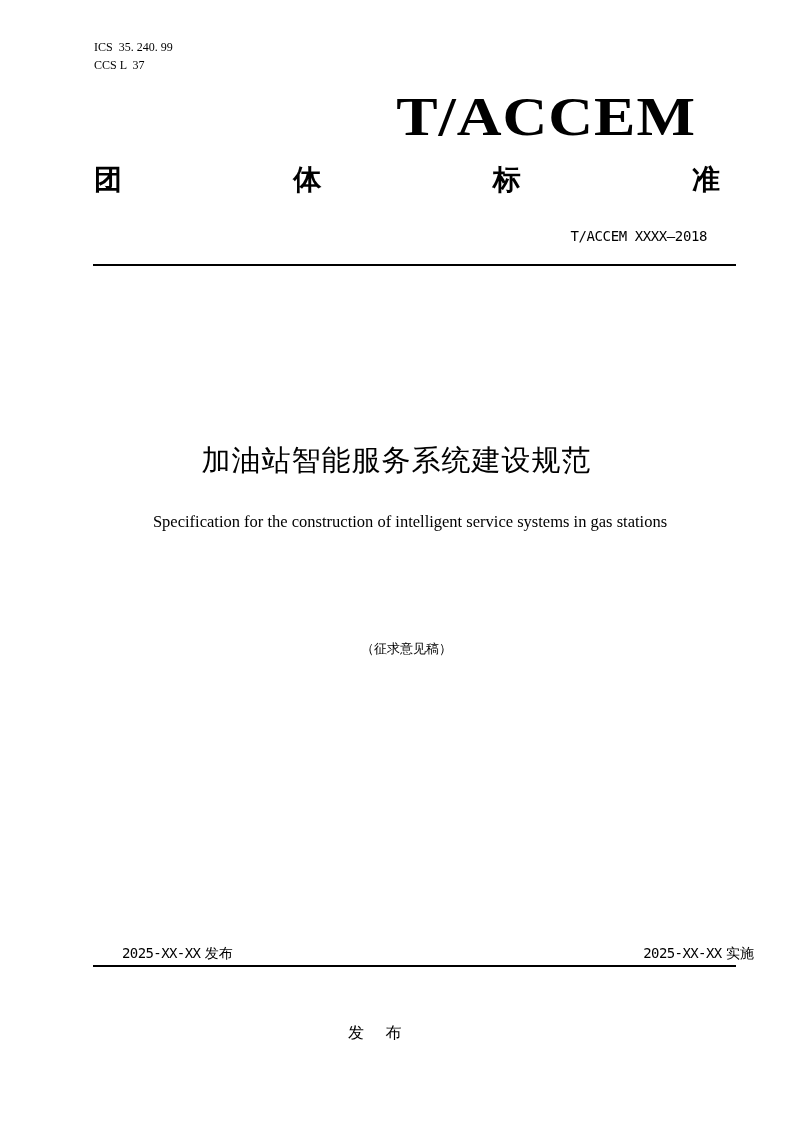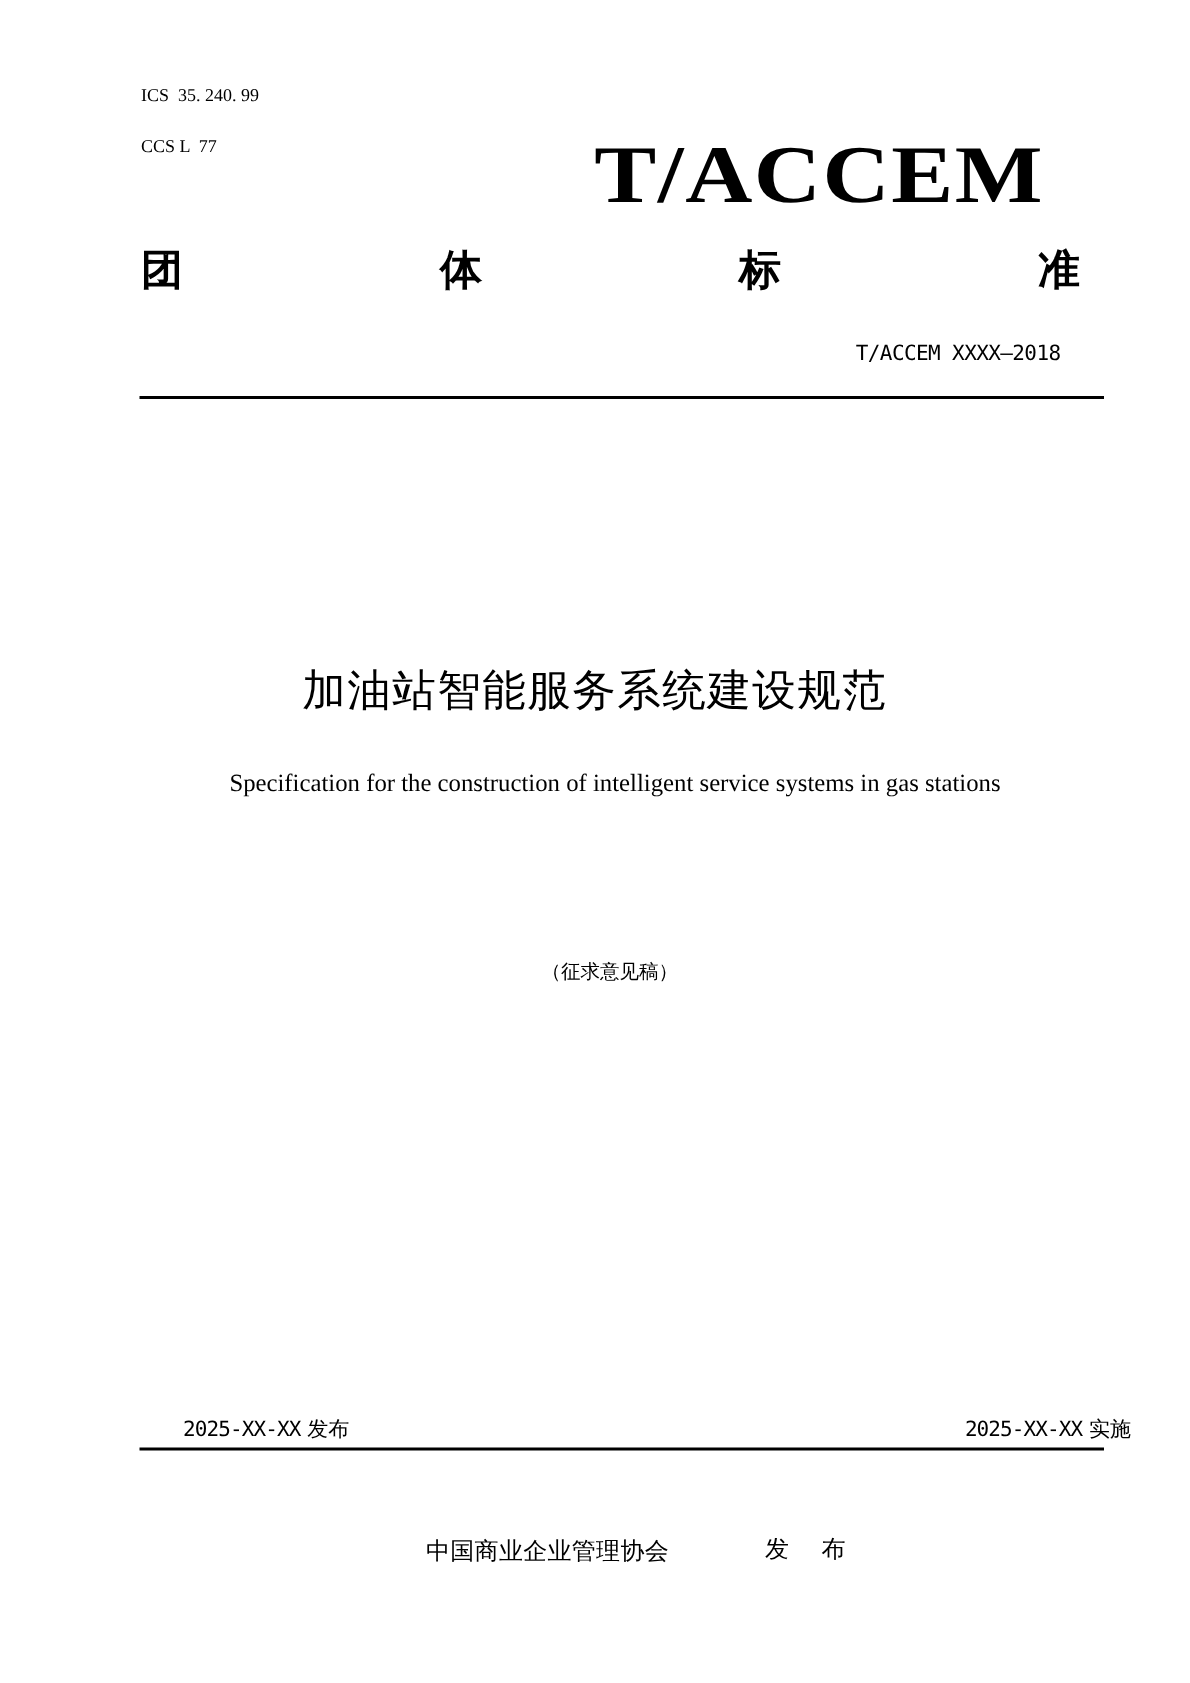--- a/index.html
+++ b/index.html
@@ -17,21 +17,21 @@
     }
     .abs { position: absolute; }
 
     .classification {
       left: 94px;
       top: 38px;
       font-family: "Liberation Serif", serif;
       font-size: 12px;
       line-height: 18px;
     }
-    .classification div { white-space: pre; margin-top: 16px; }
+    .classification div { white-space: pre; }
 
     .brand {
       left: 300px;
       top: 86px;
       width: 400px;
       text-align: right;
       font-family: "Liberation Serif", serif;
       font-weight: bold;
       font-size: 62px;
       line-height: 70px;
@@ -135,21 +135,21 @@
       margin-left: 64px;
       letter-spacing: 6px;
       font-family: Liberation Mono, monospace;
     }
   </style>
 </head>
 <body>
 
 <div class="abs classification">
   <div>ICS  35. 240. 99</div>
-  <div>CCS L  77</div>
+  <div>CCS L  37</div>
 </div>
 
 <div class="abs brand">T/ACCEM</div>
 
 <div class="abs std-type">
   <span>团</span>
   <span>体</span>
   <span>标</span>
   <span>准</span>
 </div>
@@ -171,15 +171,14 @@
   </span>
   <span>
     <span class="date-num">2025-XX-XX</span>
     <span>实施</span>
   </span>
 </div>
 
 <div class="abs rule rule-bottom"></div>
 
 <div class="abs publisher-row">
-  <span class="publisher-name">中国商业企业管理协会</span>
   <span class="publish-label">发 布</span>
 </div>
 
 </body></html>

